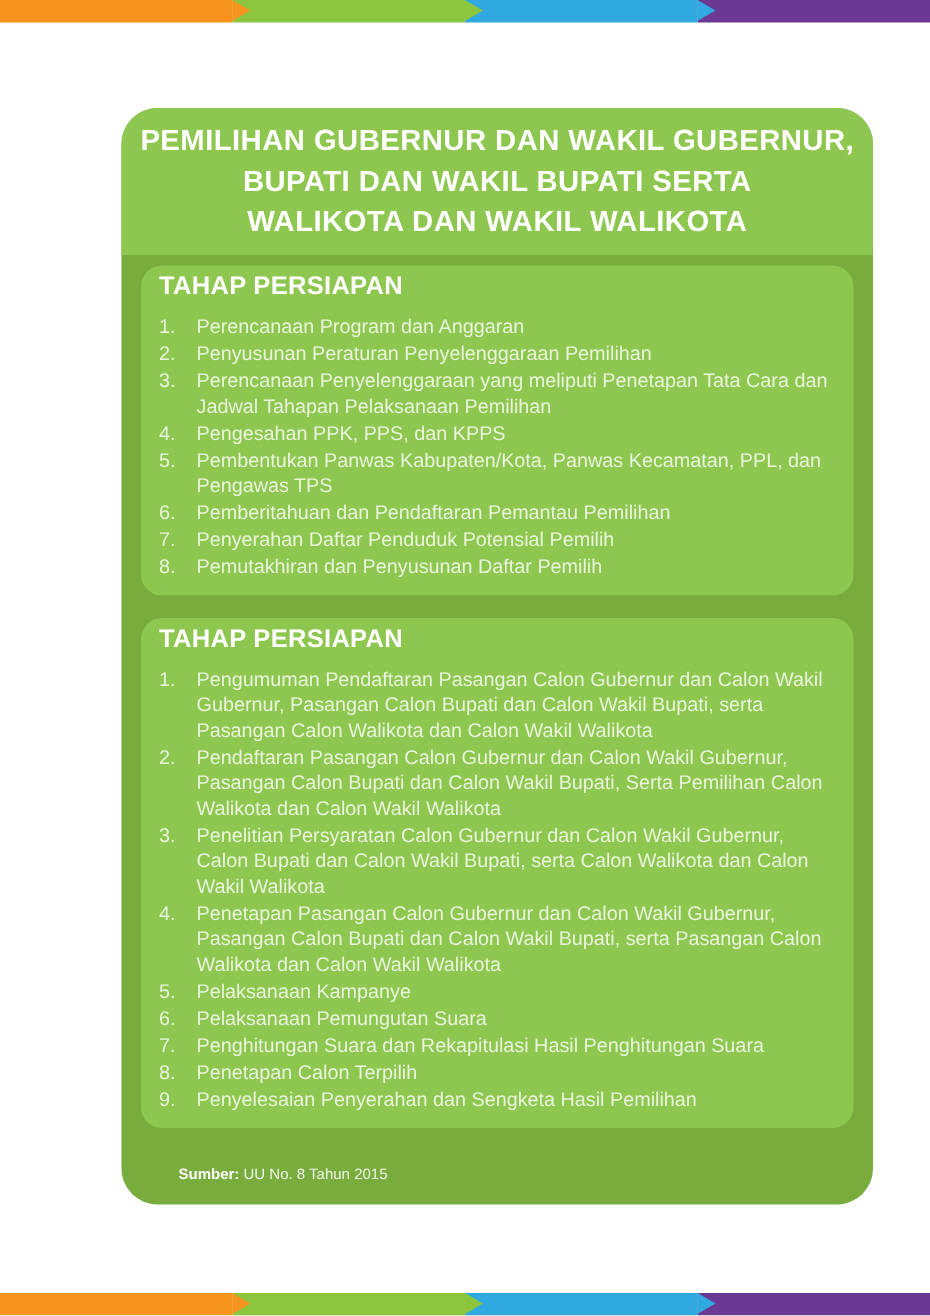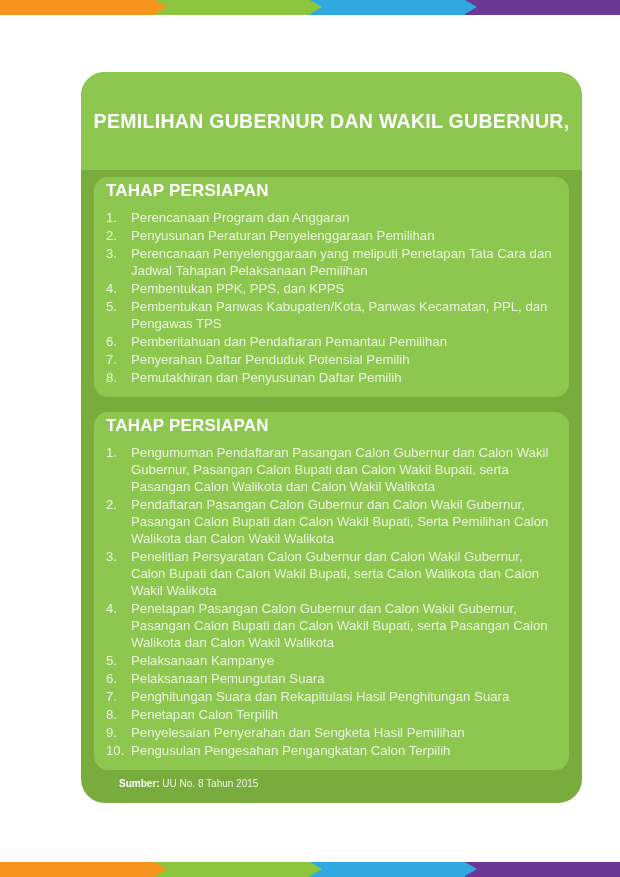--- a/index.html
+++ b/index.html
@@ -76,40 +76,42 @@
       <div class="seg" style="background: rgb(47, 169, 224); z-index: 2;">
         <div class="tip" style="border-left-color: rgb(47, 169, 224);"></div>
       </div>
       <div class="seg" style="background: rgb(107, 56, 148); z-index: 1;"></div>
     </div>
 
   <div class="outer-card" style="background: rgb(120, 173, 61);">
 
     <div class="title-panel" style="background: rgb(142, 199, 79);">
       <div class="title-line">PEMILIHAN GUBERNUR DAN WAKIL GUBERNUR,</div>
+      <div class="title-line">BUPATI DAN WAKIL BUPATI SERTA</div>
+      <div class="title-line">WALIKOTA DAN WAKIL WALIKOTA</div>
     </div>
 
     <div class="inner-card" style="background: rgb(142, 199, 79);">
       <div class="section-heading">TAHAP PERSIAPAN</div>
       <ul class="steps">
           <li>
             <span class="num">1.</span>
             <span class="txt">Perencanaan Program dan Anggaran</span>
           </li>
           <li>
             <span class="num">2.</span>
             <span class="txt">Penyusunan Peraturan Penyelenggaraan Pemilihan</span>
           </li>
           <li>
             <span class="num">3.</span>
             <span class="txt">Perencanaan Penyelenggaraan yang meliputi Penetapan Tata Cara dan Jadwal Tahapan Pelaksanaan Pemilihan</span>
           </li>
           <li>
             <span class="num">4.</span>
-            <span class="txt">Pembentukan PPK, PPS, dan KPPS</span>
+            <span class="txt">Pengesahan PPK, PPS, dan KPPS</span>
           </li>
           <li>
             <span class="num">5.</span>
             <span class="txt">Pembentukan Panwas Kabupaten/Kota, Panwas Kecamatan, PPL, dan Pengawas TPS</span>
           </li>
           <li>
             <span class="num">6.</span>
             <span class="txt">Pemberitahuan dan Pendaftaran Pemantau Pemilihan</span>
           </li>
           <li>
@@ -155,24 +157,20 @@
             <span class="txt">Penghitungan Suara dan Rekapitulasi Hasil Penghitungan Suara</span>
           </li>
           <li>
             <span class="num">8.</span>
             <span class="txt">Penetapan Calon Terpilih</span>
           </li>
           <li>
             <span class="num">9.</span>
             <span class="txt">Penyelesaian Penyerahan dan Sengketa Hasil Pemilihan</span>
           </li>
-          <li>
-            <span class="num">10.</span>
-            <span class="txt">Pengusulan Pengesahan Pengangkatan Calon Terpilih</span>
-          </li>
         </ul>
     </div>
 
     <div class="source-line">
       <span class="lbl">Sumber:</span>
       <span>UU No. 8 Tahun 2015</span>
     </div>
 
   </div>
 

